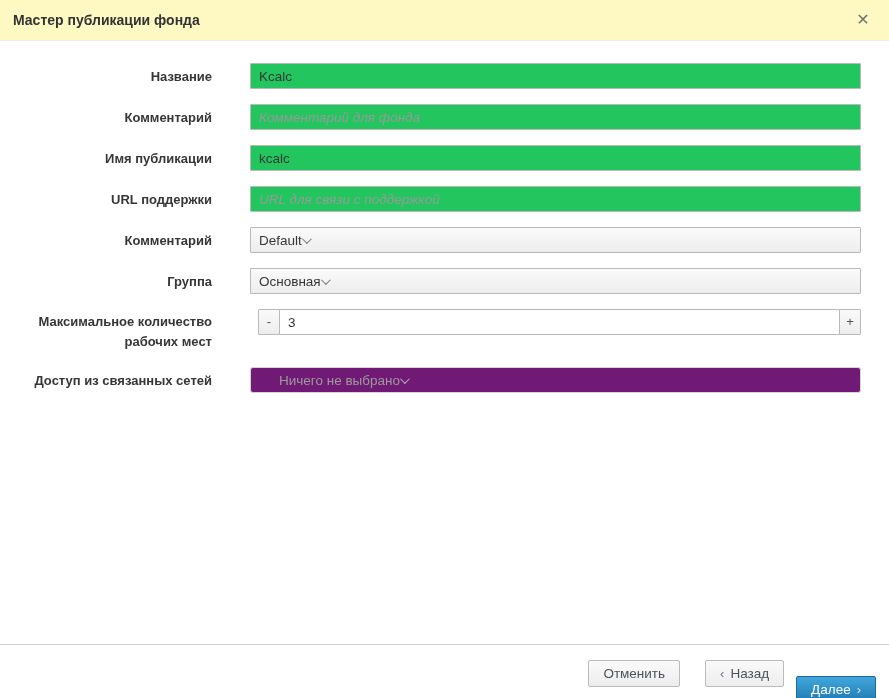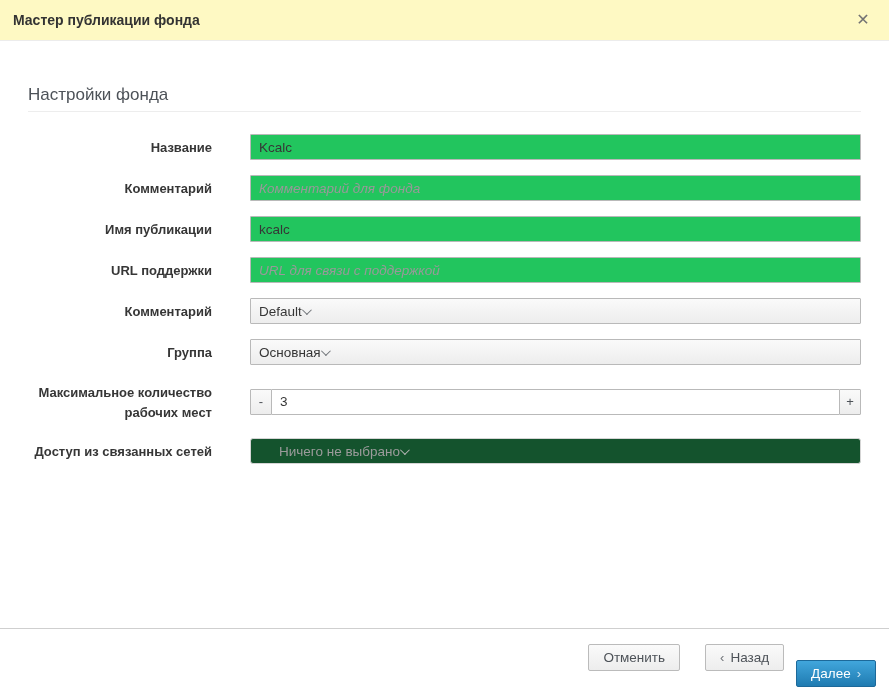--- a/index.html
+++ b/index.html
@@ -57,21 +57,21 @@
     border-bottom: 1px solid #ededed;
   }
 
   .form { margin-top: 22px; }
 
   .form-row {
     display: flex;
     align-items: center;
     margin-bottom: 15px;
   }
-  .form-row.multiline { align-items: center; }
+  .form-row.multiline { align-items: flex-start; gap: 8px; }
 
   .form-label {
     width: 222px;
     padding-right: 38px;
     text-align: right;
     font-size: 13px;
     font-weight: bold;
     color: #363636;
     flex-shrink: 0;
   }
@@ -108,21 +108,21 @@
     background: linear-gradient(to bottom, #fafafa 0%, #ededed 100%);
     display: flex;
     align-items: center;
     justify-content: flex-start;
     padding: 0 10px 0 8px;
     font-size: 13.5px;
     color: #363636;
     cursor: pointer;
   }
   .select-box.disabled {
-    background: #14532d;
+    background: #701a75;
     border: 1px solid #d5d5d5;
     border-radius: 3px;
     color: #9b9b9b;
     cursor: default;
     padding-left: 28px;
   }
   .chevron-down {
     width: 7px;
     height: 7px;
     border-right: 1.5px solid #72767b;
@@ -161,21 +161,21 @@
     font-size: 13.5px;
     color: #363636;
     font-family: "Liberation Sans", "DejaVu Sans", sans-serif;
     outline: none;
   }
 
   
   .modal-footer {
     position: absolute;
     left: 0; right: 0; bottom: 0;
-    height: 70px;
+    height: 54px;
     border-top: 1px solid #cfcfcf;
     background: #fff;
     display: flex;
     justify-content: flex-end;
     align-items: flex-start;
     padding: 15px 13px 0 0;
   }
   .btn {
     height: 27px;
     padding: 0 14px;
@@ -208,21 +208,20 @@
 
 <div class="modal">
 
   <div class="modal-header">
     <span class="modal-title">Мастер публикации фонда</span>
     <button class="close-btn">✕</button>
   </div>
 
   <div class="modal-body">
 
-    <div class="section-heading">Настройки фонда</div>
 
     <div class="form">
 
       <div class="form-row">
         <label class="form-label">Название</label>
         <div class="form-control-col">
           <input class="text-input" type="text" value="Kcalc" style="">
         </div>
       </div>
 

